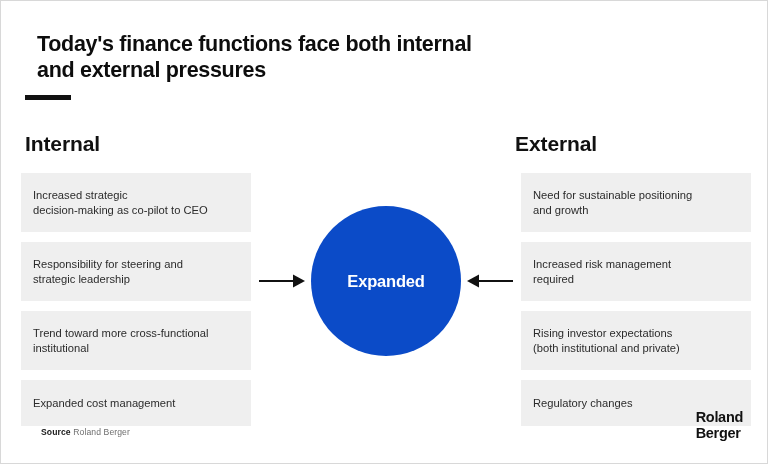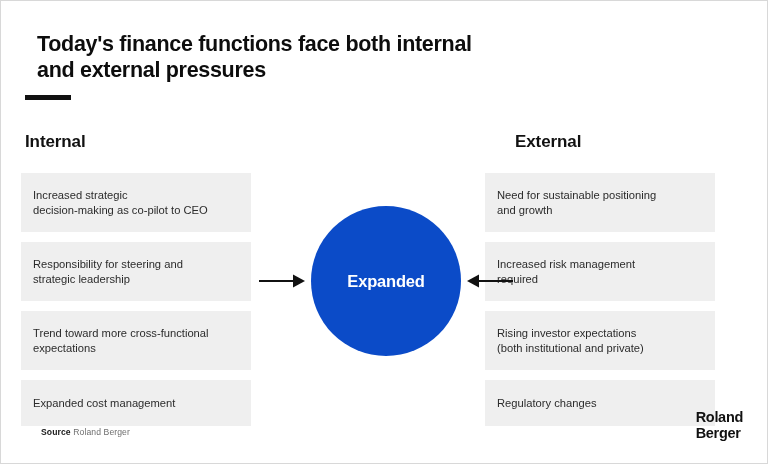--- a/index.html
+++ b/index.html
@@ -41,39 +41,39 @@
   #title-rule {
     margin-top: 12px;
     width: 46px;
     height: 5px;
     background: #111111;
   }
 
   
   .col-heading {
     position: absolute;
-    font-size: 17px;
+    font-size: 21px;
     font-weight: bold;
     color: #111111;
     letter-spacing: -0.1px;
   }
   #heading-internal { left: 24px;  top: 131px; }
   #heading-external { left: 514px; top: 131px; }
 
   
   .column {
     position: absolute;
     top: 172px;
     width: 230px;
     display: flex;
     flex-direction: column;
     gap: 10px;
   }
   #column-internal { left: 20px; }
-  #column-external { left: 484px; }
+  #column-external { left: 520px; }
 
   .item-box {
     background: #efefef;
     min-height: 46px;
     box-sizing: border-box;
     padding: 15px 12px;
     display: flex;
     align-items: center;
   }
   .item-text {
@@ -157,21 +157,21 @@
     <div class="item-box">
       <span class="item-text">Increased strategic
 decision-making as co-pilot to CEO</span>
     </div>
     <div class="item-box">
       <span class="item-text">Responsibility for steering and
 strategic leadership</span>
     </div>
     <div class="item-box">
       <span class="item-text">Trend toward more cross-functional
-expectations</span>
+institutional</span>
     </div>
     <div class="item-box">
       <span class="item-text">Expanded cost management</span>
     </div>
   </div>
 
   <div class="column" id="column-external">
     <div class="item-box">
       <span class="item-text">Need for sustainable positioning
 and growth</span>

